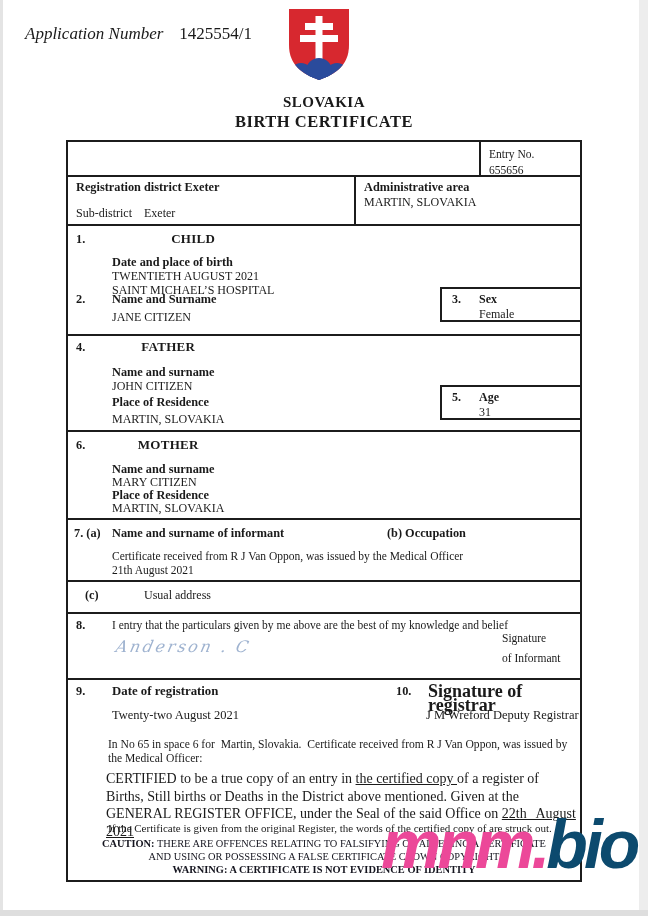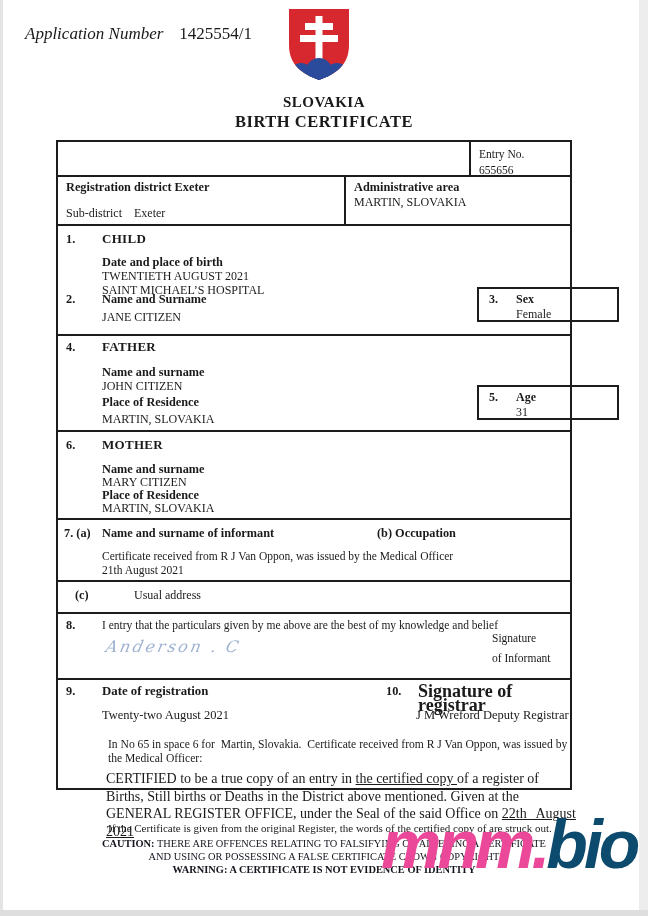--- a/index.html
+++ b/index.html
@@ -15,28 +15,28 @@
   .it{font-style:italic;}
 
   
   .appnum{left:25px;top:24px;font-size:17px;}
   .appnum .val{margin-left:16px;font-style:normal;}
   .arms{left:287px;top:8px;width:64px;height:74px;}
   .country{left:0;top:94px;width:648px;text-align:center;font-size:15px;letter-spacing:.5px;}
   .doctitle{left:0;top:112px;width:648px;text-align:center;font-size:16.5px;letter-spacing:.5px;}
 
   
-  .tbl{left:56px;top:140px;width:516px;height:650px;border:2px solid #1c1c1c;box-sizing:border-box;}
+  .tbl{left:66px;top:140px;width:516px;height:742px;border:2px solid #1c1c1c;box-sizing:border-box;}
   .hl{position:absolute;left:0;right:0;border-top:2px solid #1c1c1c;}
   .vl{position:absolute;border-left:2px solid #1c1c1c;}
   .cell{position:absolute;font-size:12px;line-height:14px;}
   .lab{font-size:12.3px;}
-  .sect{font-size:13px;letter-spacing:.3px;}
+  .sect{font-size:13px;letter-spacing:.3px;text-align:center;}
   .small{font-size:11.5px;}
-  .minibox{position:absolute;border:2px solid #1c1c1c;box-sizing:border-box;font-size:12px;line-height:15px;padding-top:3px;margin-left:47px;}
+  .minibox{position:absolute;border:2px solid #1c1c1c;box-sizing:border-box;font-size:12px;line-height:15px;padding-top:3px;}
   .minibox .n{display:inline-block;width:27px;padding-left:10px;}
   .minibox .v{padding-left:37px;}
 
   .sig-script{font-family:"DejaVu Serif", serif;font-style:italic;color:#9fb3d0;
               font-size:16px;letter-spacing:2.5px;transform:skewX(-12deg);}
 
   
   .note-intro{left:108px;top:738px;width:466px;font-size:11.6px;line-height:14px;white-space:pre-wrap;}
   .certified{left:106px;top:770px;width:470px;font-size:14px;line-height:17.5px;}
   .certified u{text-decoration:underline;}

